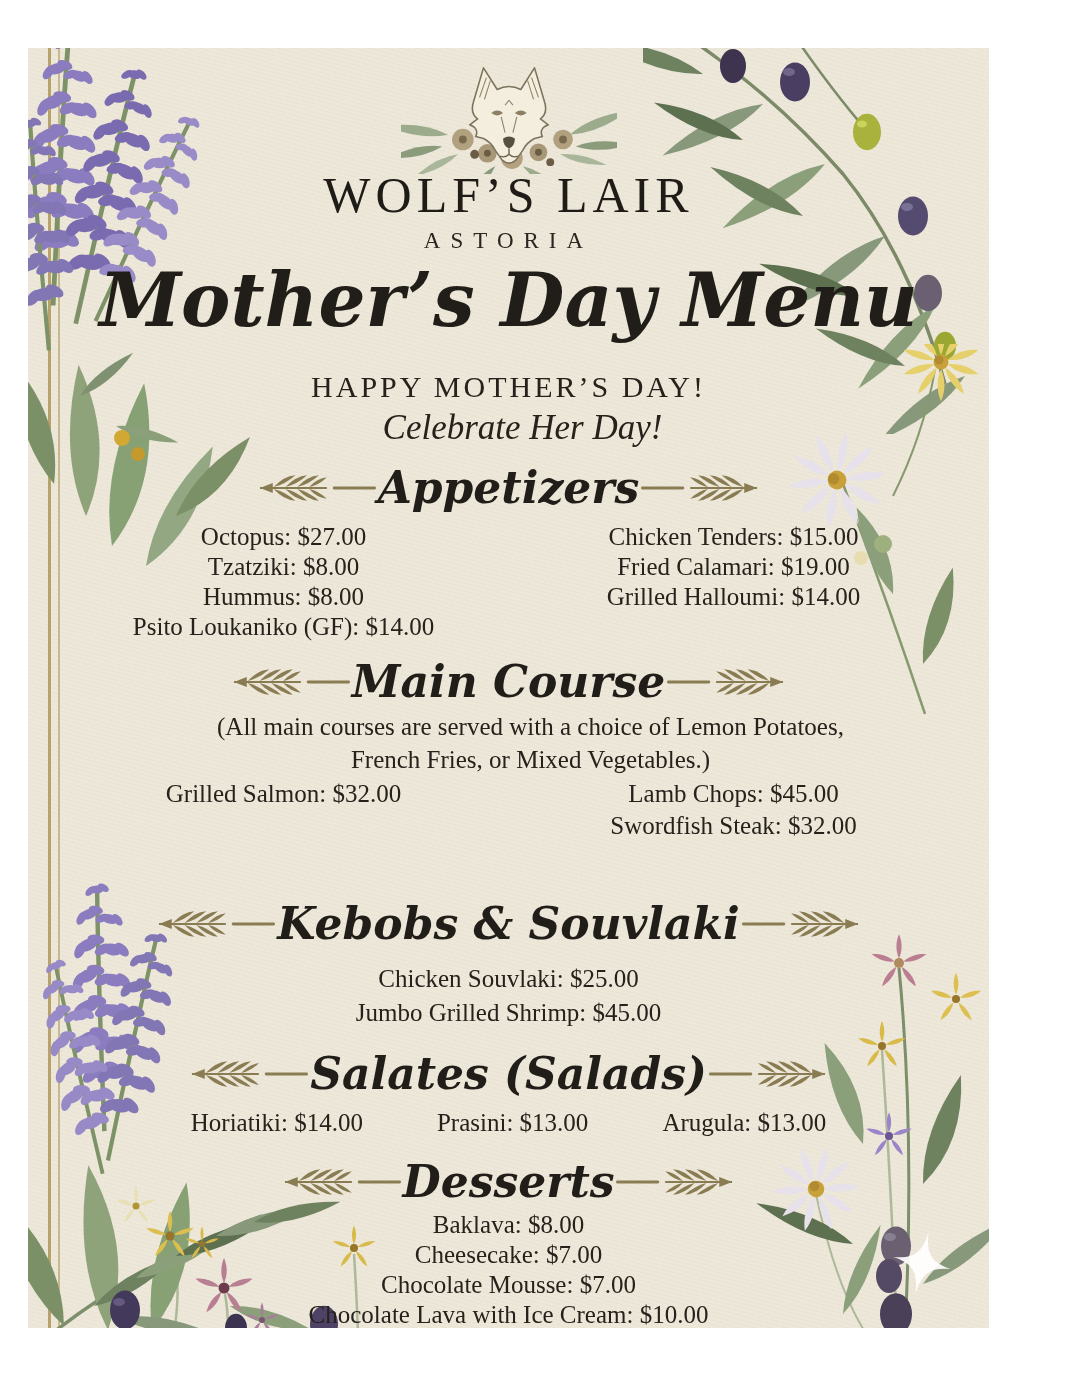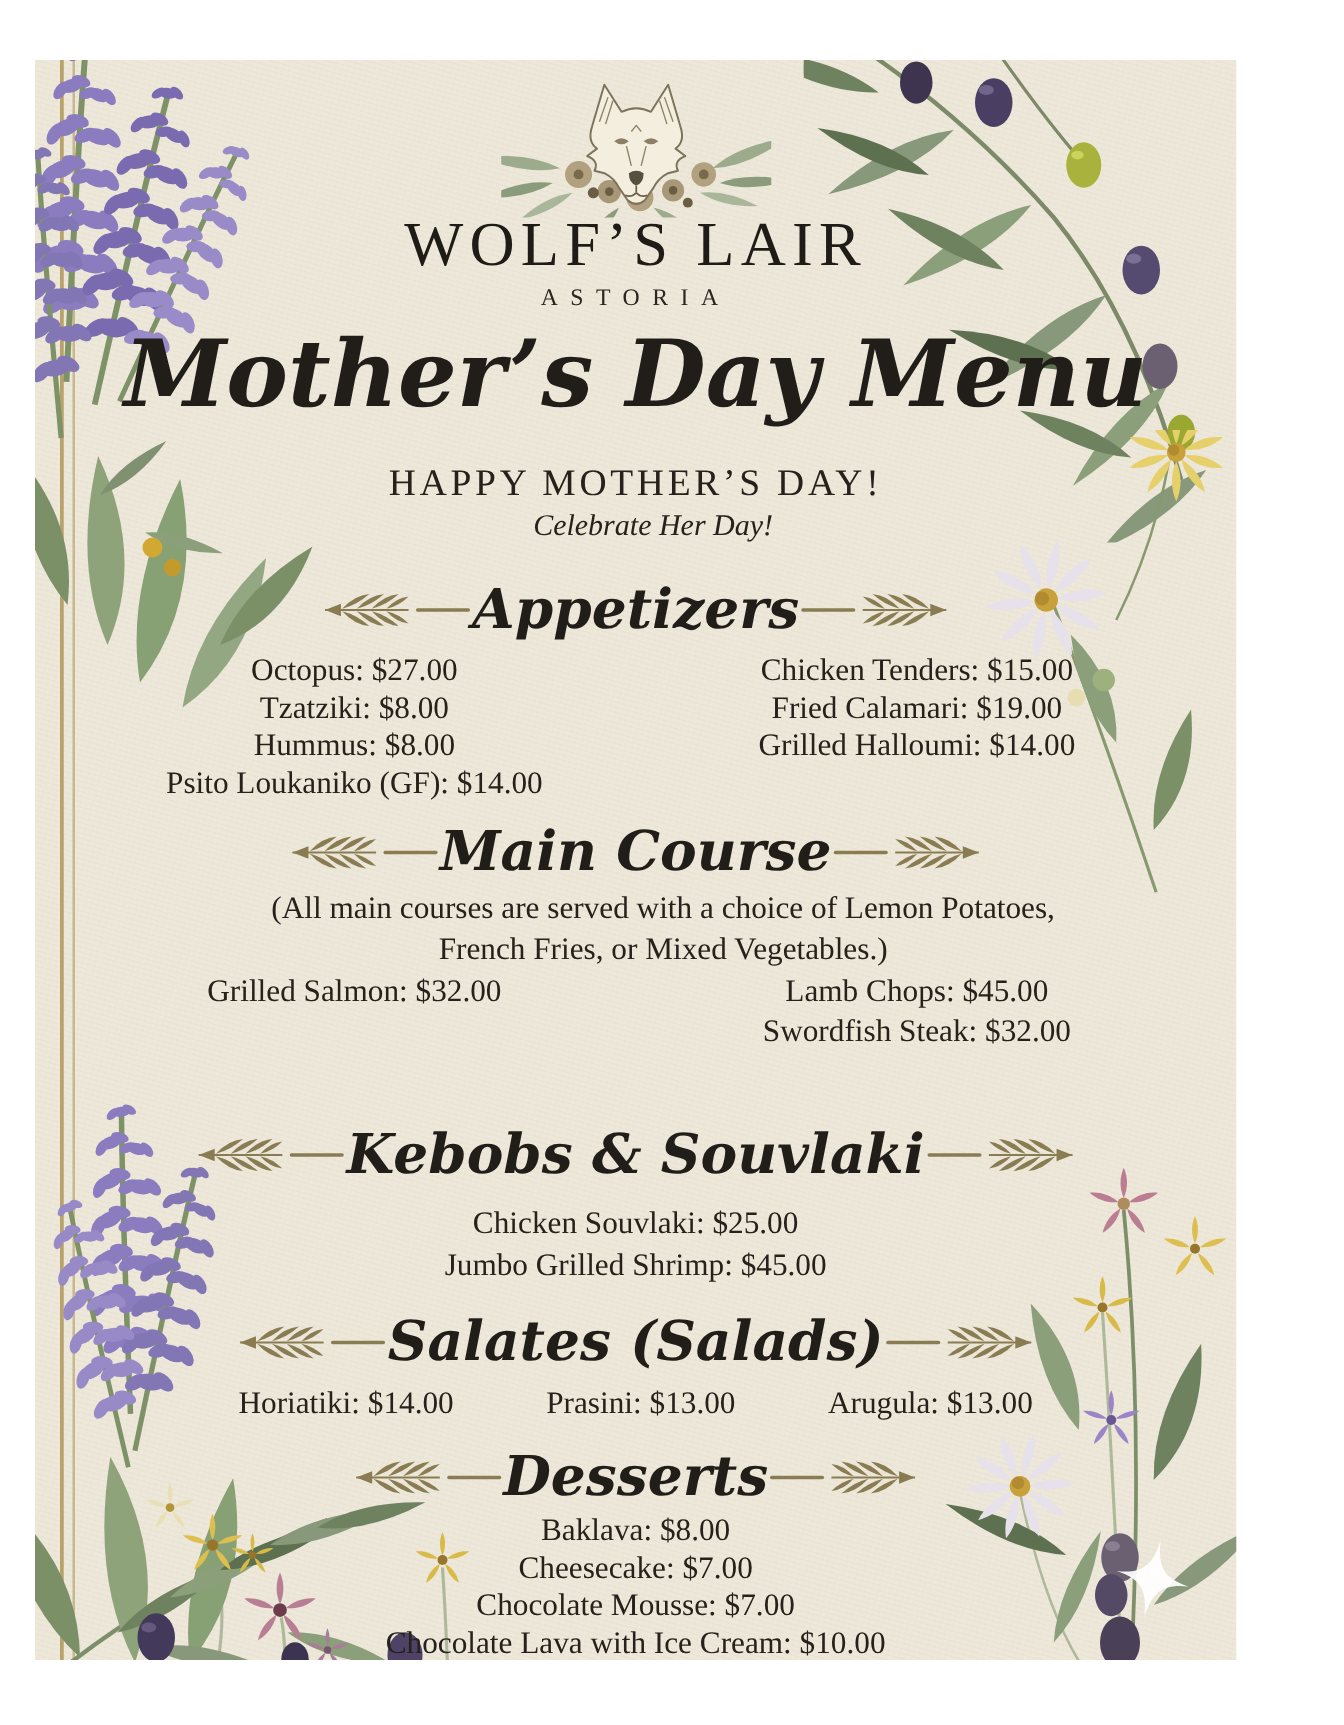--- a/index.html
+++ b/index.html
@@ -11,25 +11,25 @@
            repeating-linear-gradient(15deg, rgba(140,125,95,.04) 0 1px, rgba(0,0,0,0) 1px 4px),
            #ece7d8;}
   .gline{position:absolute;top:0;bottom:0;background:#ab9150;z-index:1;}
   .gl-l-thick{left:20px;width:3px;opacity:.8;}
   .gl-l-thin{left:30px;width:2px;opacity:.55;}
   .gl-r-thin{left:961px;width:2px;opacity:.55;}
   .gl-r-thick{left:970px;width:3px;opacity:.8;}
   .deco{position:absolute;z-index:2;}
   .txt{position:absolute;left:0;right:0;text-align:center;z-index:3;}
   .brand-name{font-size:50px;letter-spacing:5px;color:#1f1b16;}
-  .brand-loc{font-size:19px;letter-spacing:10px;color:#2a2620;}
+  .brand-loc{font-size:23px;letter-spacing:10px;color:#2a2620;}
   .script{font-family:"DejaVu Serif",serif;font-style:italic;font-weight:700;color:#211d18;}
   .menu-title{font-size:74px;line-height:1.1;}
   .greeting{font-size:30px;letter-spacing:3px;}
-  .tagline{font-size:24px;font-style:italic;padding-left:28px;}
+  .tagline{font-size:35px;font-style:italic;padding-left:28px;}
   .sec-head{position:absolute;left:0;right:0;display:flex;align-items:center;justify-content:center;gap:0;z-index:3;}
   .sec-title{font-size:44px;line-height:1.2;}
   .orn{width:120px;height:28px;flex:0 0 auto;}
   .orn-r{transform:scaleX(-1);}
   .cols{position:absolute;left:50%;transform:translateX(-50%);width:900px;display:flex;z-index:3;}
   .col{flex:1;text-align:center;}
   .item{font-size:25px;line-height:30px;}
   .item-lg{font-size:25px;line-height:32px;}
   .note{font-size:25px;line-height:33px;padding-left:44px;}
   .row3{position:absolute;left:0;right:0;display:flex;justify-content:center;gap:74px;z-index:3;}

